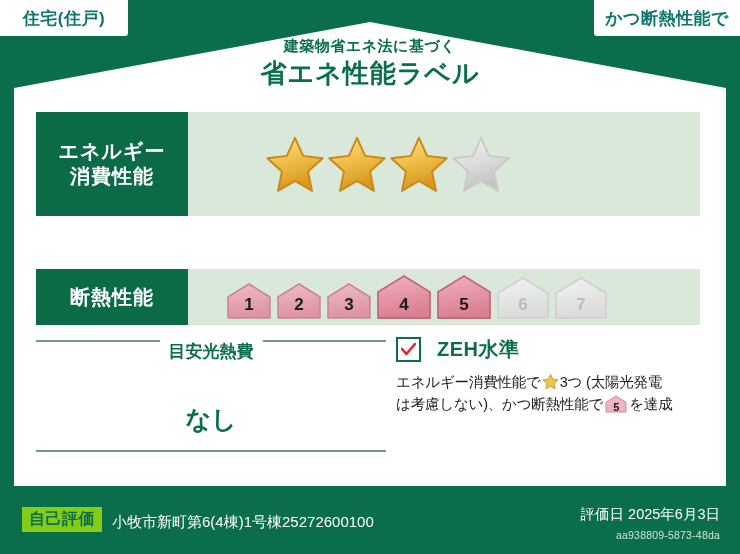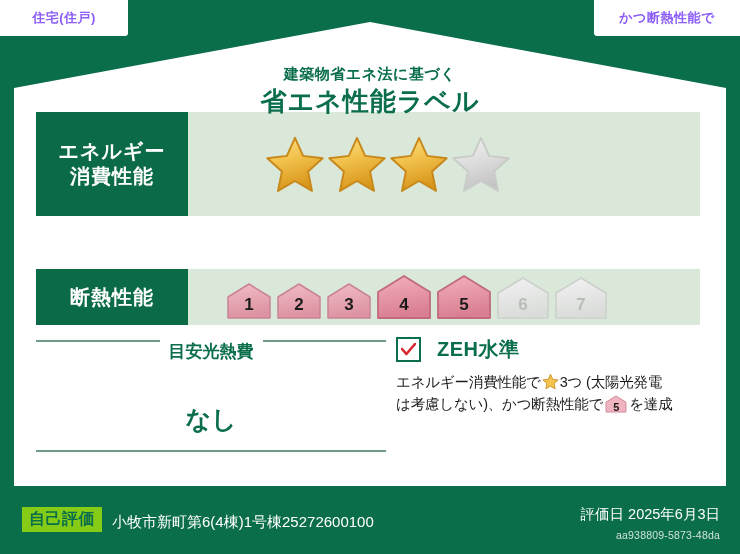--- a/index.html
+++ b/index.html
@@ -6,22 +6,22 @@
   body{
     width:740px;height:554px;overflow:hidden;
     background:#0a6e4a;
     font-family:"Liberation Sans","DejaVu Sans",sans-serif;
     -webkit-font-smoothing:antialiased;
   }
   .label-root{position:relative;width:740px;height:554px;background:#0a6e4a;}
 
   
   .corner-badge{
-    position:absolute;top:0;background:#ffffff;color:#8b5cf6;
-    font-weight:bold;font-size:13px;letter-spacing:.5px;
+    position:absolute;top:0;background:#ffffff;color:#0f766e;
+    font-weight:bold;font-size:17px;letter-spacing:.5px;
     display:flex;align-items:center;justify-content:center;
     height:36px;z-index:6;
   }
   .corner-left{left:0;width:128px;border-bottom-right-radius:3px;}
   .corner-right{right:0;width:146px;border-bottom-left-radius:3px;}
 
   
   .roof{
     position:absolute;left:14px;top:22px;width:712px;height:90px;z-index:2;
   }
@@ -31,21 +31,21 @@
   .card{
     position:absolute;left:14px;top:96px;width:712px;height:390px;
     background:#ffffff;z-index:3;
   }
 
   
   .title-wrap{
     position:absolute;left:0;right:0;top:38px;z-index:5;text-align:center;
     color:#0a6e4a;pointer-events:none;
   }
-  .title-sub{font-size:15px;font-weight:bold;letter-spacing:.5px;line-height:1.1;margin-top:28px;}
+  .title-sub{font-size:15px;font-weight:bold;letter-spacing:.5px;line-height:1.1;}
   .title-main{font-size:26px;font-weight:bold;letter-spacing:1px;margin-top:4px;line-height:1.1;}
 
   
   .row{display:flex;align-items:stretch;}
   .row-label{
     background:#0a6b46;color:#fff;font-weight:bold;
     display:flex;flex-direction:column;align-items:center;justify-content:center;
     text-align:center;line-height:1.25;flex:none;
   }
   .row-value{background:#d9e8d8;flex:1;display:flex;align-items:center;}

